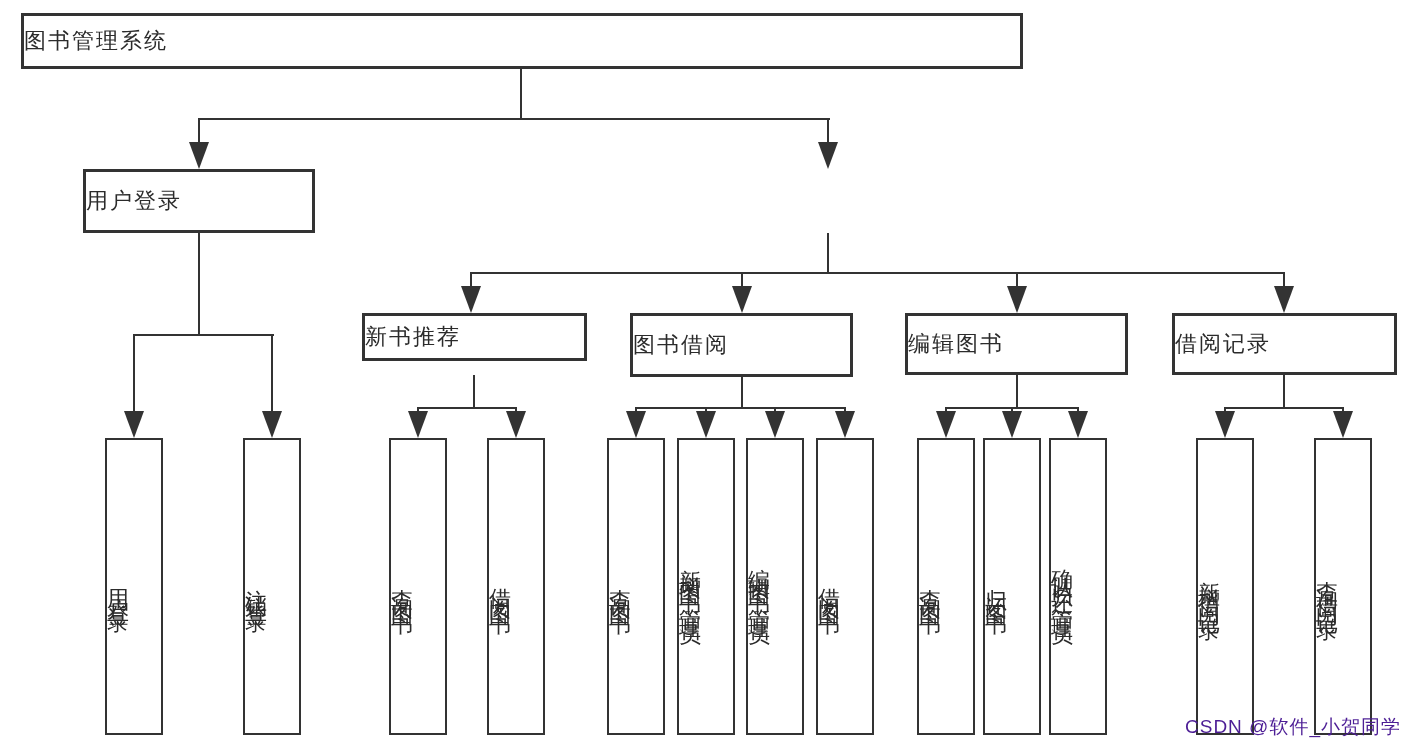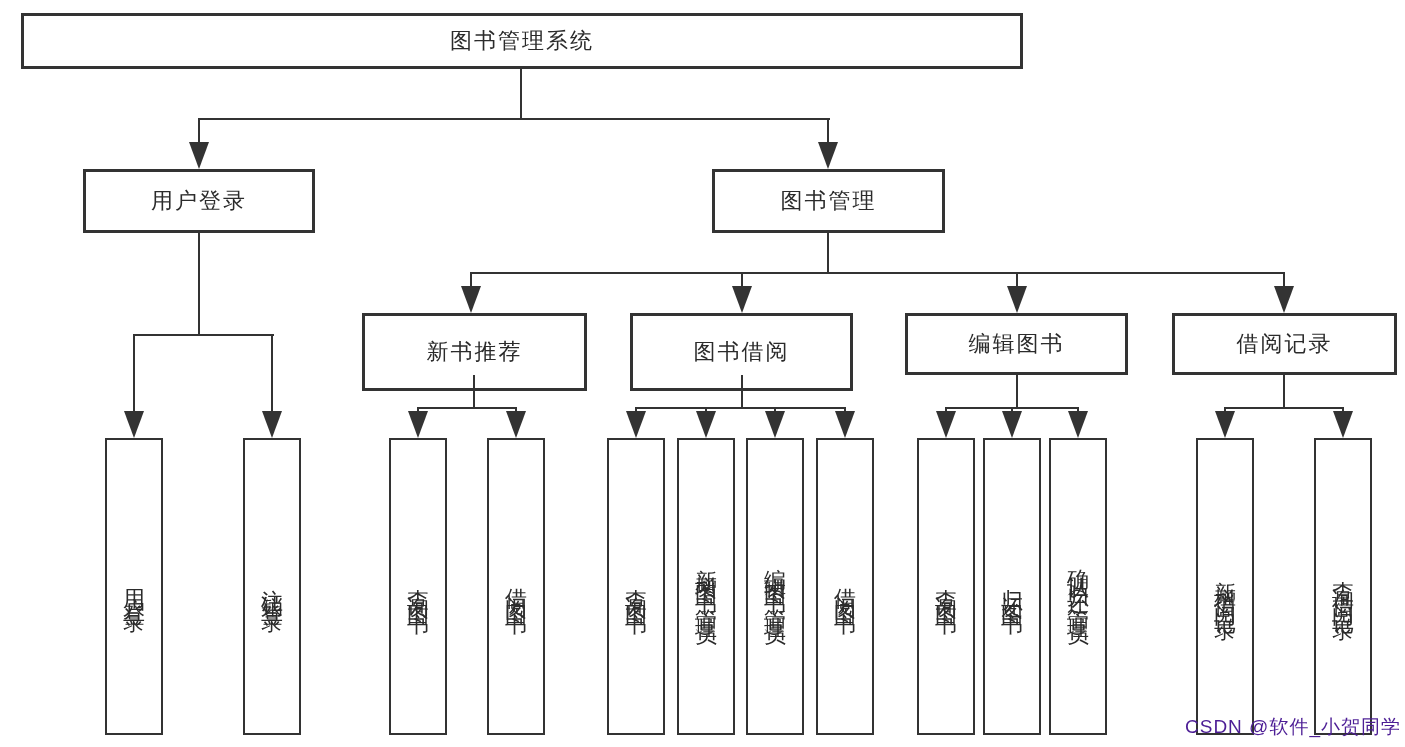--- a/index.html
+++ b/index.html
@@ -1,21 +1,21 @@
 <!DOCTYPE html>
 <html><head>
 <meta charset="utf-8">
 <style>
   html,body{margin:0;padding:0;background:#ffffff;}
   body{font-family:"Liberation Sans","DejaVu Sans",sans-serif;}
   .stage{position:relative;width:1405px;height:747px;background:#ffffff;overflow:hidden;}
 
   
   .box{position:absolute;box-sizing:border-box;background:#ffffff;border:3px solid #333333;
-       display:flex;align-items:center;justify-content:center;color:#2b2b2b;}
+       display:flex;align-items:center;justify-content:flex-start;color:#2b2b2b;}
   .hbox span{font-size:22px;letter-spacing:2px;white-space:nowrap;}
   .leaf{border-width:2px;}
   .leaf span{writing-mode:vertical-rl;line-height:1;font-size:22px;letter-spacing:8px;white-space:nowrap;}
 
   
   .vl{position:absolute;width:2px;background:#333333;}
   .hl{position:absolute;height:2px;background:#333333;}
   .ah{position:absolute;width:0;height:0;border-left:10px solid transparent;
       border-right:10px solid transparent;border-top:27px solid #333333;}
 
@@ -34,46 +34,43 @@
   <div class="vl" style="left:520px;top:69px;height:50px;"></div>
   <div class="hl" style="left:198px;top:118px;width:632px;"></div>
   <div class="vl" style="left:198px;top:118px;height:26px;"></div>
   <div class="ah" style="left:189px;top:142px;"></div>
   <div class="vl" style="left:827px;top:118px;height:26px;"></div>
   <div class="ah" style="left:818px;top:142px;"></div>
 
   <div class="box hbox" style="left:83px;top:169px;width:232px;height:64px;">
     <span>用户登录</span>
   </div>
-  <div class="box hbox" style="left:712px;top:169px;width:233px;height:64px;">
-    <span>图书管理</span>
-  </div>
 
   <div class="vl" style="left:198px;top:233px;height:103px;"></div>
   <div class="hl" style="left:133px;top:334px;width:141px;"></div>
   <div class="vl" style="left:133px;top:334px;height:80px;"></div>
   <div class="ah" style="left:124px;top:411px;"></div>
   <div class="vl" style="left:271px;top:334px;height:80px;"></div>
   <div class="ah" style="left:262px;top:411px;"></div>
 
   <div class="vl" style="left:827px;top:233px;height:41px;"></div>
   <div class="hl" style="left:470px;top:272px;width:815px;"></div>
   <div class="vl" style="left:470px;top:272px;height:16px;"></div>
   <div class="ah" style="left:461px;top:286px;"></div>
   <div class="vl" style="left:741px;top:272px;height:16px;"></div>
   <div class="ah" style="left:732px;top:286px;"></div>
   <div class="vl" style="left:1016px;top:272px;height:16px;"></div>
   <div class="ah" style="left:1007px;top:286px;"></div>
   <div class="vl" style="left:1283px;top:272px;height:16px;"></div>
   <div class="ah" style="left:1274px;top:286px;"></div>
 
-  <div class="box hbox" style="left:362px;top:313px;width:225px;height:78px;">
+  <div class="box hbox" style="left:362px;top:313px;width:225px;height:48px;">
     <span>新书推荐</span>
   </div>
-  <div class="box hbox" style="left:630px;top:313px;width:223px;height:78px;">
+  <div class="box hbox" style="left:630px;top:313px;width:223px;height:64px;">
     <span>图书借阅</span>
   </div>
   <div class="box hbox" style="left:905px;top:313px;width:223px;height:62px;">
     <span>编辑图书</span>
   </div>
   <div class="box hbox" style="left:1172px;top:313px;width:225px;height:62px;">
     <span>借阅记录</span>
   </div>
 
   <div class="vl" style="left:473px;top:375px;height:34px;"></div>

